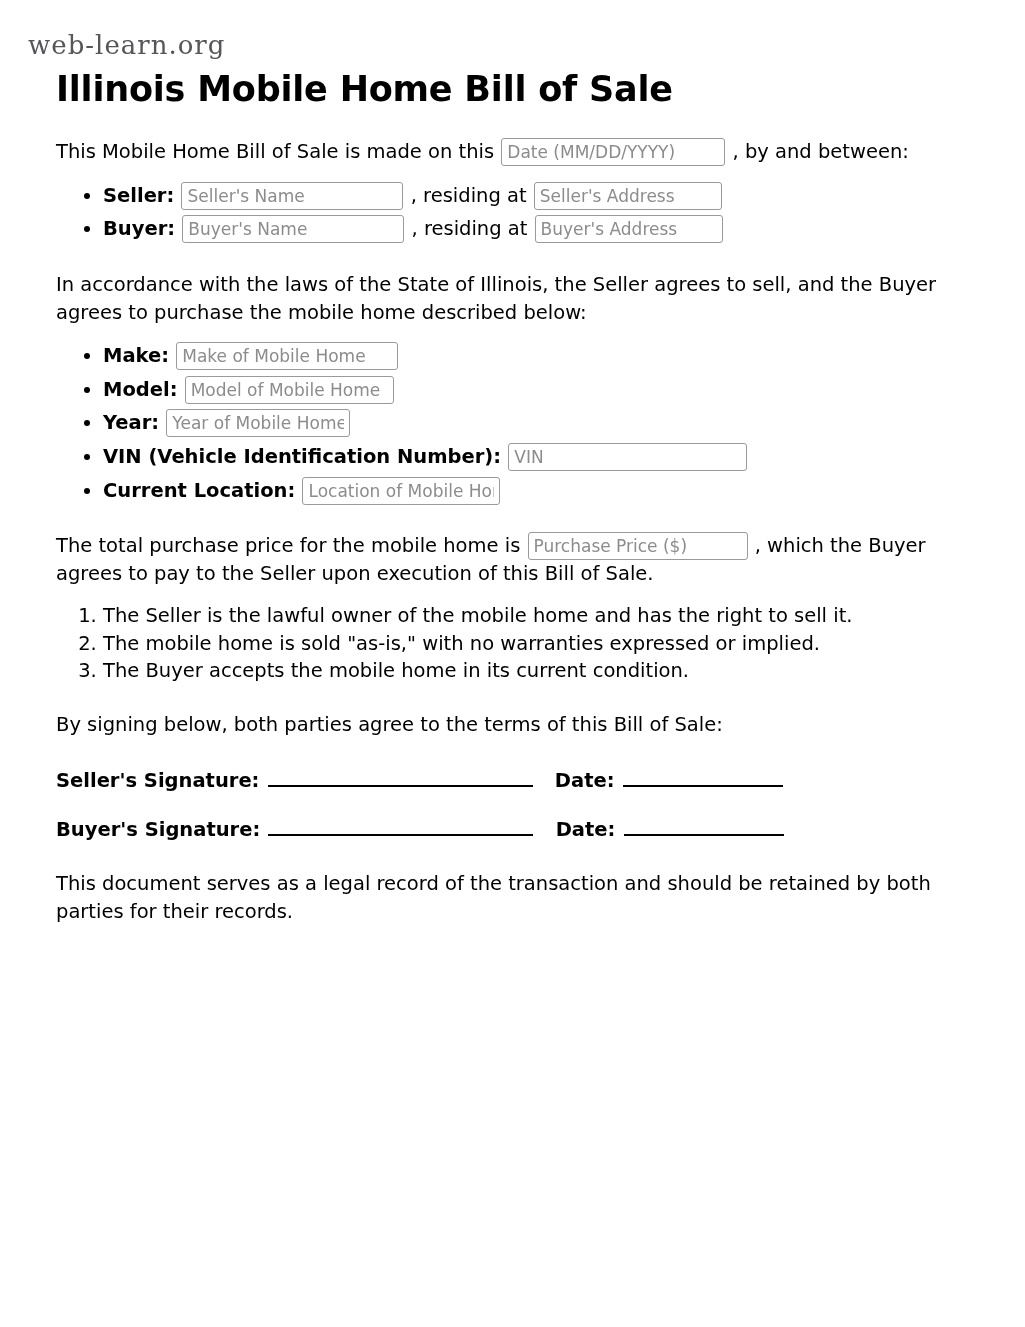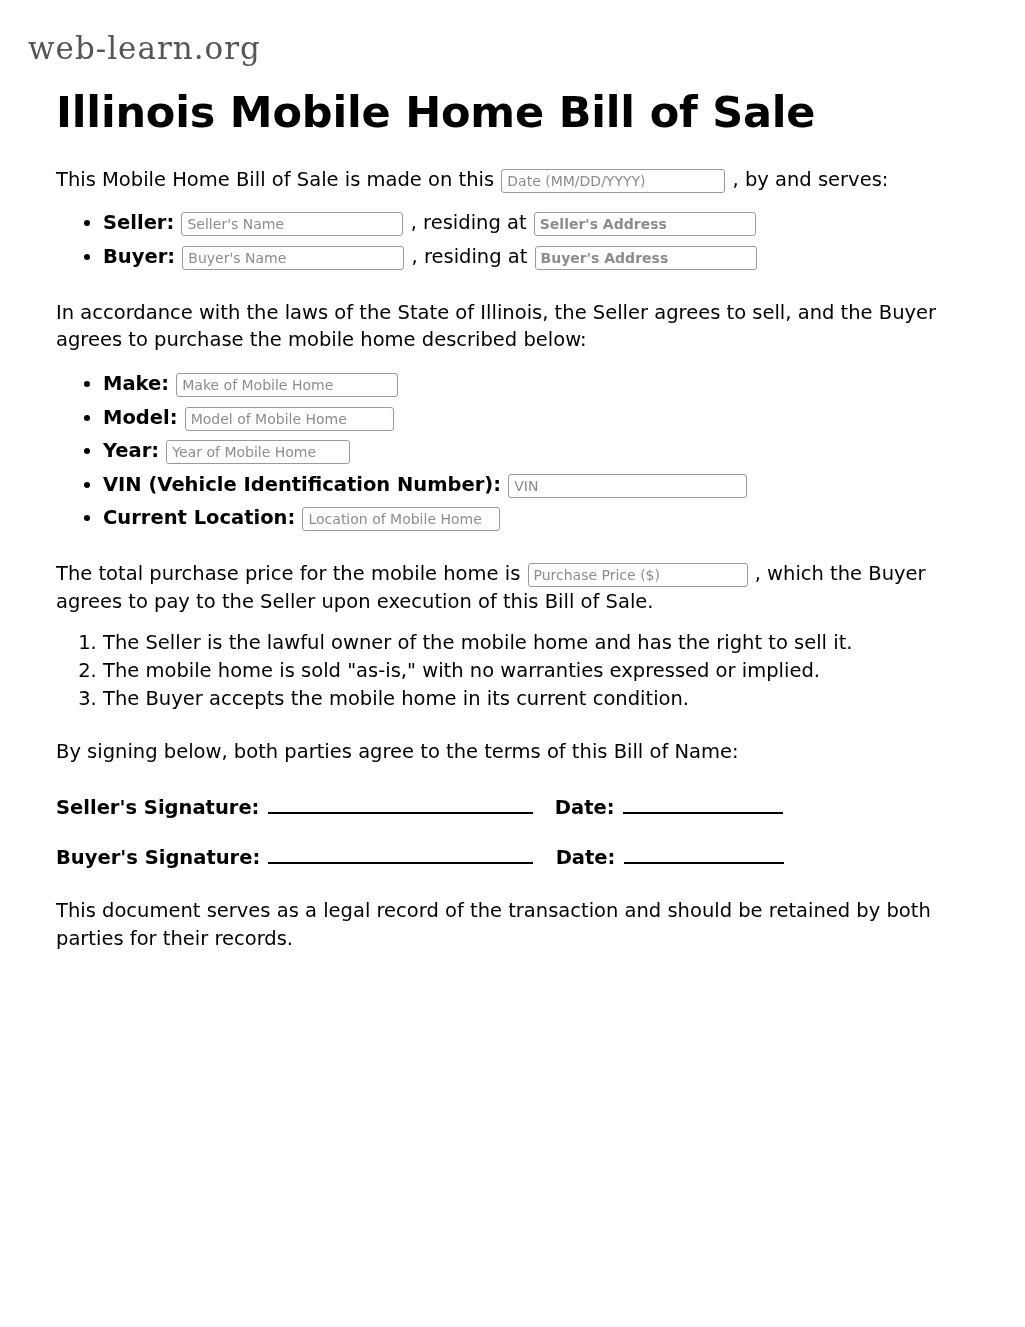--- a/index.html
+++ b/index.html
@@ -19,37 +19,37 @@
     width: 1025px;
     height: 1327px;
     box-sizing: border-box;
     padding: 0;
   }
   .watermark {
     position: absolute;
     left: 28px;
     top: 30px;
     font-family: "DejaVu Serif", serif;
-    font-size: 31px;
+    font-size: 26px;
     letter-spacing: 1px;
     color: #56565a;
     white-space: nowrap;
   }
   .doc {
     position: absolute;
     left: 0;
     top: 0;
     width: 1025px;
     padding: 68px 56px 0 56px;
     box-sizing: border-box;
   }
   h1.title {
-    font-size: 43px;
+    font-size: 35px;
     font-weight: bold;
-    margin: 18px 0 0 0;
+    margin: 0 0 0 0;
     padding: 0;
     line-height: 1.25;
     letter-spacing: -0.2px;
   }
   p.para {
     font-size: 19.5px;
     line-height: 1.42;
     margin: 26px 0 0 0;
     padding: 0;
   }
@@ -65,38 +65,38 @@
     margin: 0 0 2px 0;
     padding: 0;
   }
   ul.bullets li { line-height: 1.62; }
   ol.numbers li { line-height: 1.42; margin-bottom: 0; }
   .lbl {
     font-weight: bold;
   }
   input.fld {
     font-family: "DejaVu Sans", sans-serif;
-    font-size: 14px;
+    font-size: 17px;
     color: #111111;
     border: 1px solid #9a9a9a;
     border-radius: 3px;
     padding: 3px 5px;
     margin: 0 1px;
     background: #ffffff;
     box-sizing: border-box;
     vertical-align: baseline;
     outline: none;
   }
   input.fld::placeholder {
     color: #8c8c8c;
     opacity: 1;
   }
   .f-date { width: 224px; }
   .f-name { width: 222px; }
-  .f-addr { width: 222px; font-weight: bold; }
+  .f-addr { width: 188px; }
   .f-make { width: 222px; }
   .f-model { width: 209px; }
   .f-year { width: 184px; }
   .f-vin { width: 239px; }
   .f-loc { width: 198px; }
   .f-price { width: 220px; }
 
   .sig-block {
     margin-top: 28px;
   }
@@ -126,21 +126,21 @@
 
   <div class="watermark">web-learn.org</div>
 
   <div class="doc">
 
     <h1 class="title">Illinois Mobile Home Bill of Sale</h1>
 
     <p class="para">
       <span>This Mobile Home Bill of Sale is made on this</span>
       <input class="fld f-date" type="text" placeholder="Date (MM/DD/YYYY)" style="">
-      <span>, by and serves:</span>
+      <span>, by and between:</span>
     </p>
 
     <ul class="bullets">
       <li>
         <span class="lbl">Seller:</span>
         <input class="fld f-name" type="text" placeholder="Seller's Name" style="">
         <span>, residing at</span>
         <input class="fld f-addr" type="text" placeholder="Seller's Address" style="">
       </li>
       <li>
@@ -182,21 +182,21 @@
       <span>, which the Buyer agrees to pay to the Seller upon execution of this Bill of Sale.</span>
     </p>
 
 
     <ol class="numbers">
       <li>The Seller is the lawful owner of the mobile home and has the right to sell it.</li>
       <li>The mobile home is sold "as-is," with no warranties expressed or implied.</li>
       <li>The Buyer accepts the mobile home in its current condition.</li>
     </ol>
 
-    <p class="para">By signing below, both parties agree to the terms of this Bill of Name:</p>
+    <p class="para">By signing below, both parties agree to the terms of this Bill of Sale:</p>
 
     <div class="sig-block">
       <div class="sig-row">
         <span class="sig-label">Seller's Signature:</span>
         <span class="sig-line long"></span>
         <span class="date-label">Date:</span>
         <span class="sig-line short"></span>
       </div>
       <div class="sig-row">
         <span class="sig-label">Buyer's Signature:</span>

